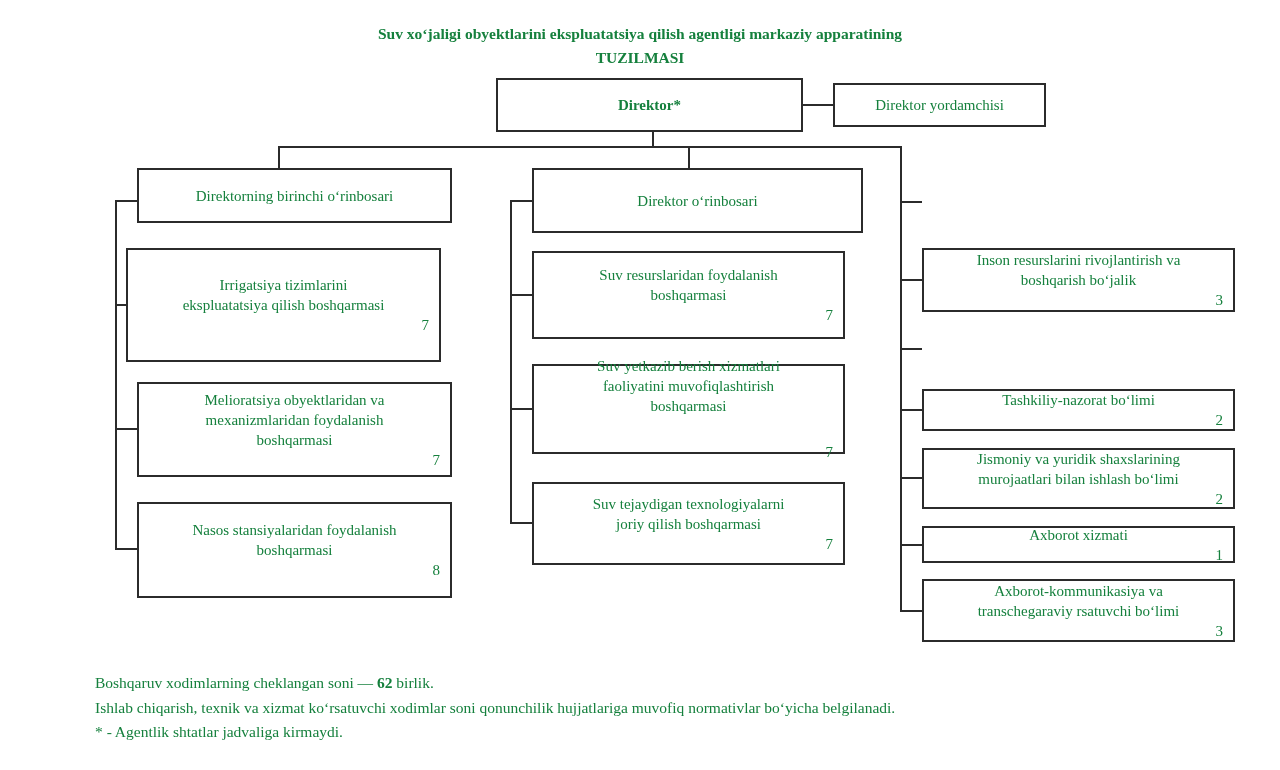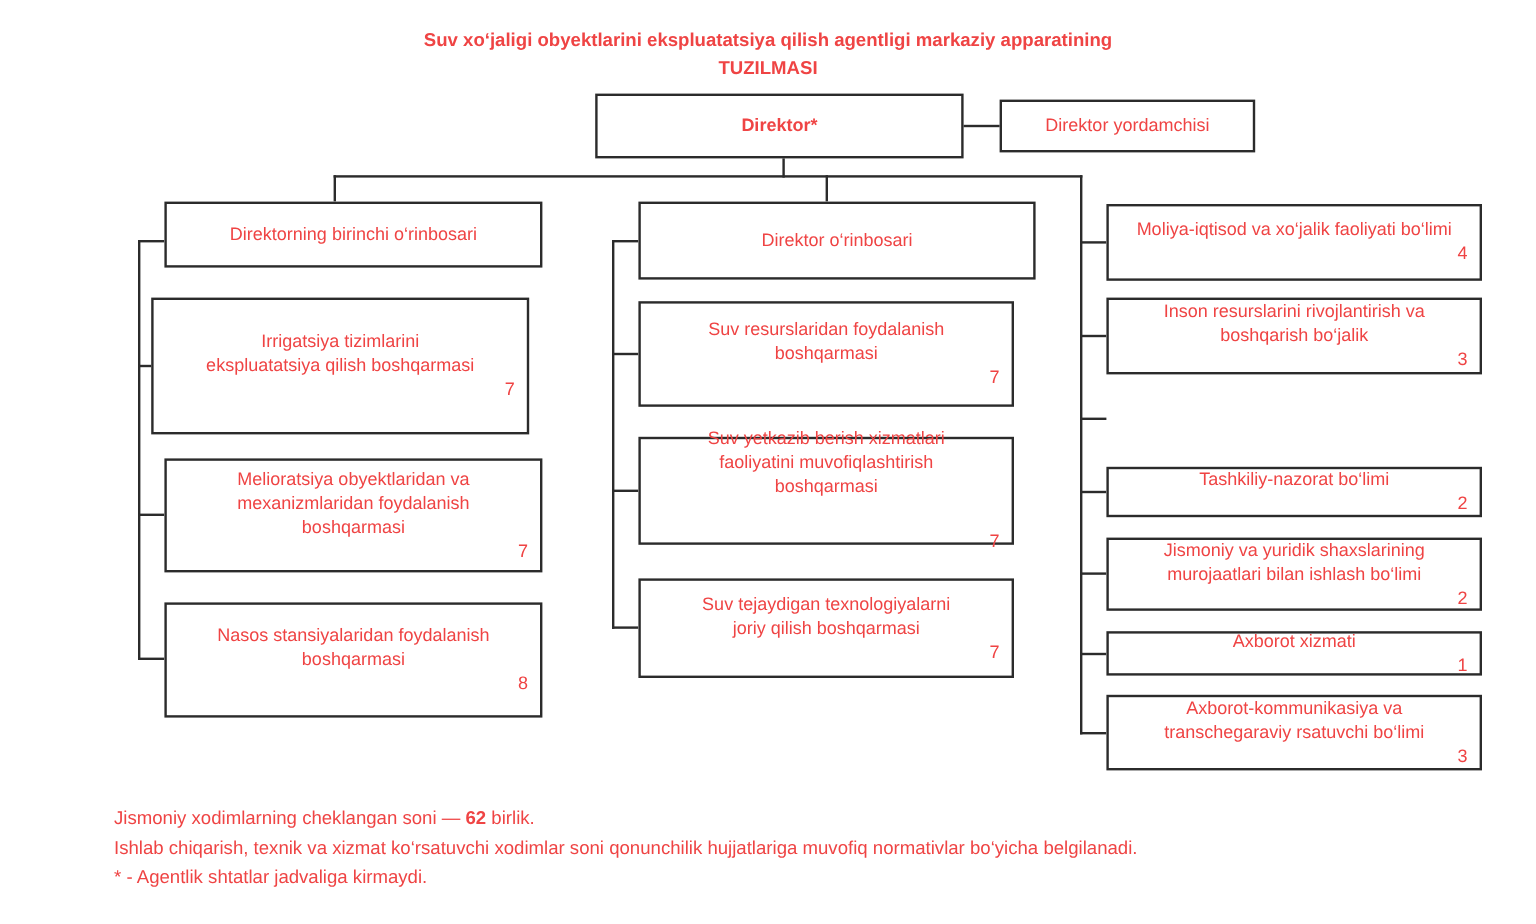--- a/index.html
+++ b/index.html
@@ -2,22 +2,22 @@
 <html><head>
 <meta charset="utf-8">
 <style>
   * { margin: 0; padding: 0; box-sizing: border-box; }
   html, body { background: #fff; }
   #canvas {
     position: relative;
     width: 1280px;
     height: 770px;
     background: #ffffff;
-    font-family: Liberation Sans, sans-serif;
-    color: #ef4444;
+    font-family: Liberation Serif, serif;
+    color: #15803d;
     overflow: hidden;
     padding-left: 16px;
   }
   .title {
     position: absolute;
     left: 0; right: 0; top: 22px;
     text-align: center;
     font-weight: bold;
     font-size: 15.5px;
     line-height: 24px;
@@ -135,24 +135,20 @@
 faoliyatini muvofiqlashtirish
 boshqarmasi</div>
     <span class="box-count">7</span>
   </div>
   <div class="box" style="left:532px; top:482px; width:313px; height:83px;">
     <div class="box-label">Suv tejaydigan texnologiyalarni
 joriy qilish boshqarmasi</div>
     <span class="box-count">7</span>
   </div>
 
-  <div class="box" style="left:922px; top:170px; width:313px; height:64px;">
-    <div class="box-label">Moliya-iqtisod va xo‘jalik faoliyati bo‘limi</div>
-    <span class="box-count">4</span>
-  </div>
   <div class="box" style="left:922px; top:248px; width:313px; height:64px;">
     <div class="box-label">Inson resurslarini rivojlantirish va
 boshqarish bo‘jalik</div>
     <span class="box-count">3</span>
   </div>
   <div class="box" style="left:922px; top:389px; width:313px; height:42px;">
     <div class="box-label">Tashkiliy-nazorat bo‘limi</div>
     <span class="box-count">2</span>
   </div>
   <div class="box" style="left:922px; top:448px; width:313px; height:61px;">
@@ -164,18 +160,18 @@
     <div class="box-label">Axborot xizmati</div>
     <span class="box-count">1</span>
   </div>
   <div class="box" style="left:922px; top:579px; width:313px; height:63px;">
     <div class="box-label">Axborot-kommunikasiya va
 transchegaraviy rsatuvchi bo‘limi</div>
     <span class="box-count">3</span>
   </div>
 
   <div class="footer">
-    <div><span>Jismoniy xodimlarning cheklangan soni — </span><span class="bold">62</span><span> birlik.</span></div>
+    <div><span>Boshqaruv xodimlarning cheklangan soni — </span><span class="bold">62</span><span> birlik.</span></div>
     <div>Ishlab chiqarish, texnik va xizmat ko‘rsatuvchi xodimlar soni qonunchilik hujjatlariga muvofiq normativlar bo‘yicha belgilanadi.</div>
     <div>* - Agentlik shtatlar jadvaliga kirmaydi.</div>
   </div>
 
 </div>
 
 </body></html>

